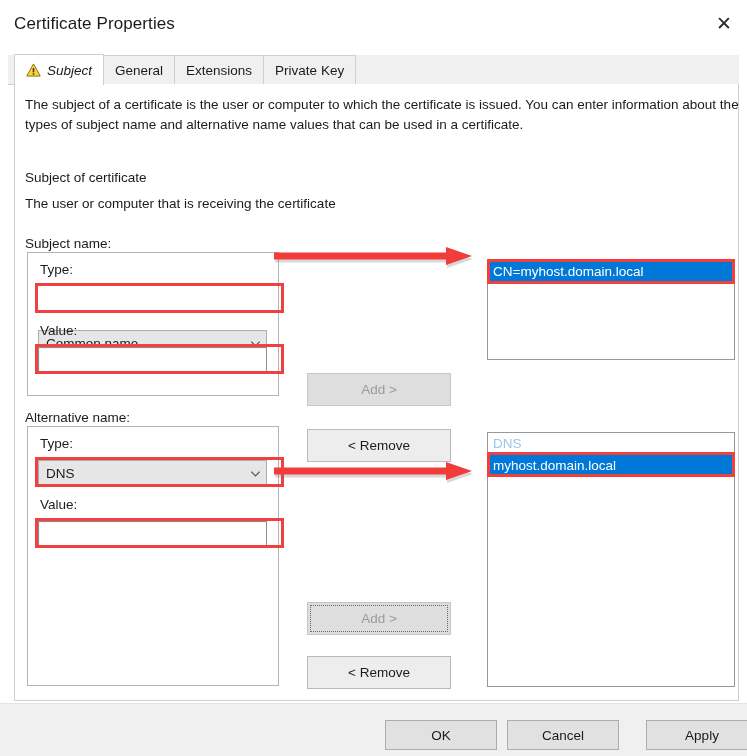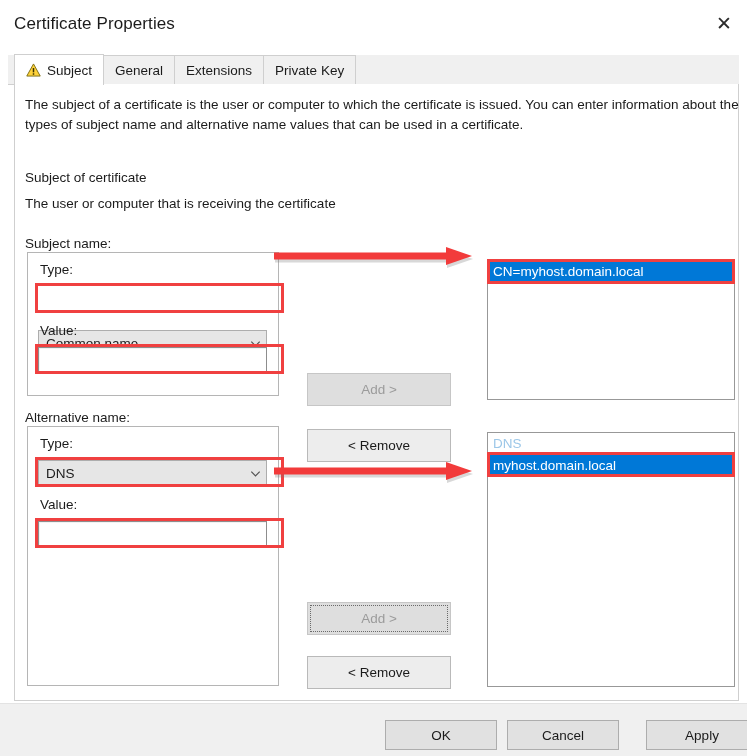--- a/index.html
+++ b/index.html
@@ -67,20 +67,21 @@
     cursor:pointer;
     position:relative;
     top:0;
   }
   .tab.active {
     background:#ffffff;
     border-color:#cfcfcf;
     height:31px;
     z-index:3;
     margin-bottom:-1px;
+    font-style:italic;
   }
 
   
   .warn-ico { width:15px; height:14px; display:block; }
 
   
   #content {
     position:absolute;
     left:14px; right:8px; top:84px;
     height:617px;
@@ -183,21 +184,21 @@
   #btn-add-2    { left:292px; top:518px; width:144px; height:33px; }
   #btn-remove-2 { left:292px; top:572px; width:144px; height:33px; }
 
   
   .listbox {
     position:absolute;
     background:#ffffff;
     border:1px solid #989898;
     overflow:hidden;
   }
-  #list-subject { left:472px; top:176px; width:248px; height:140px; }
+  #list-subject { left:472px; top:176px; width:248px; height:100px; }
   #list-alt     { left:472px; top:348px; width:248px; height:255px; }
 
   .list-item {
     height:22px;
     line-height:22px;
     padding:0 4px 0 5px;
     font-size:13.5px;
     white-space:nowrap;
     overflow:hidden;
     cursor:default;

